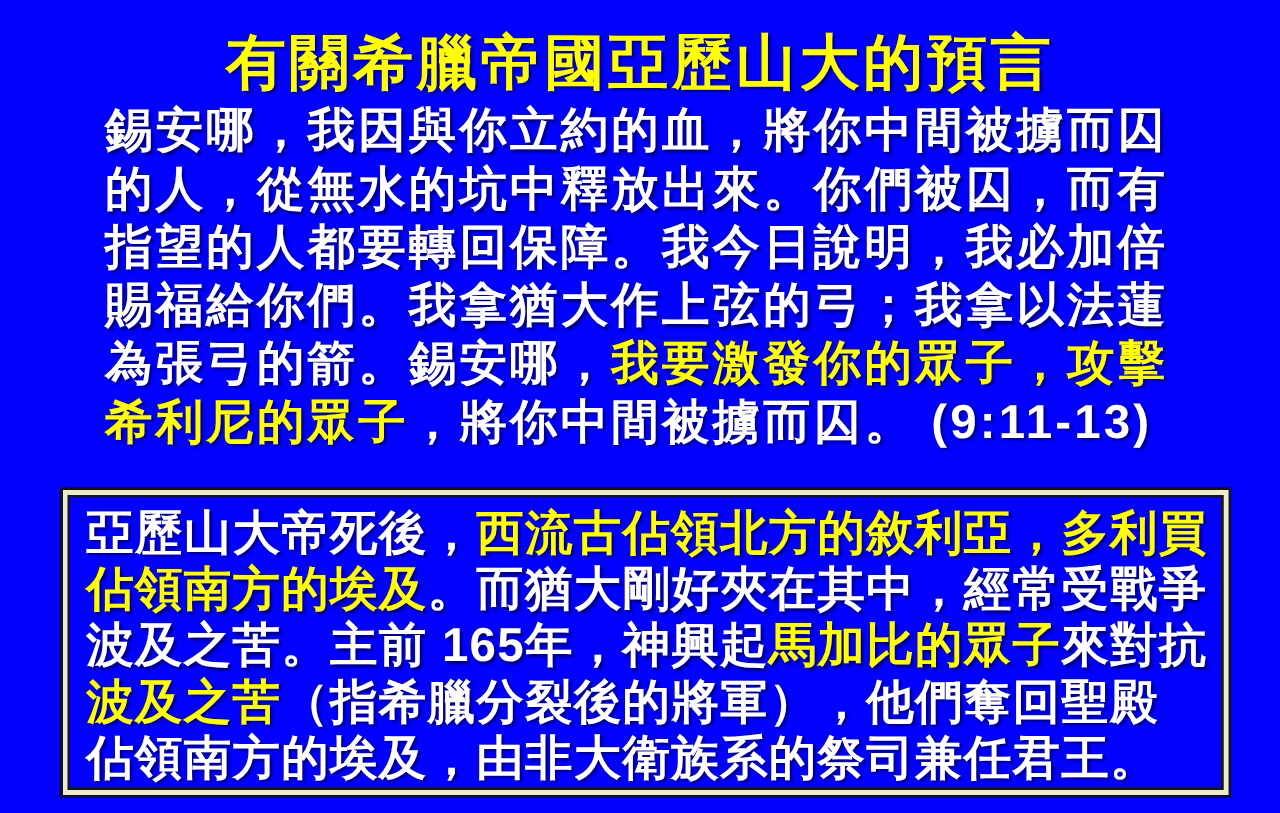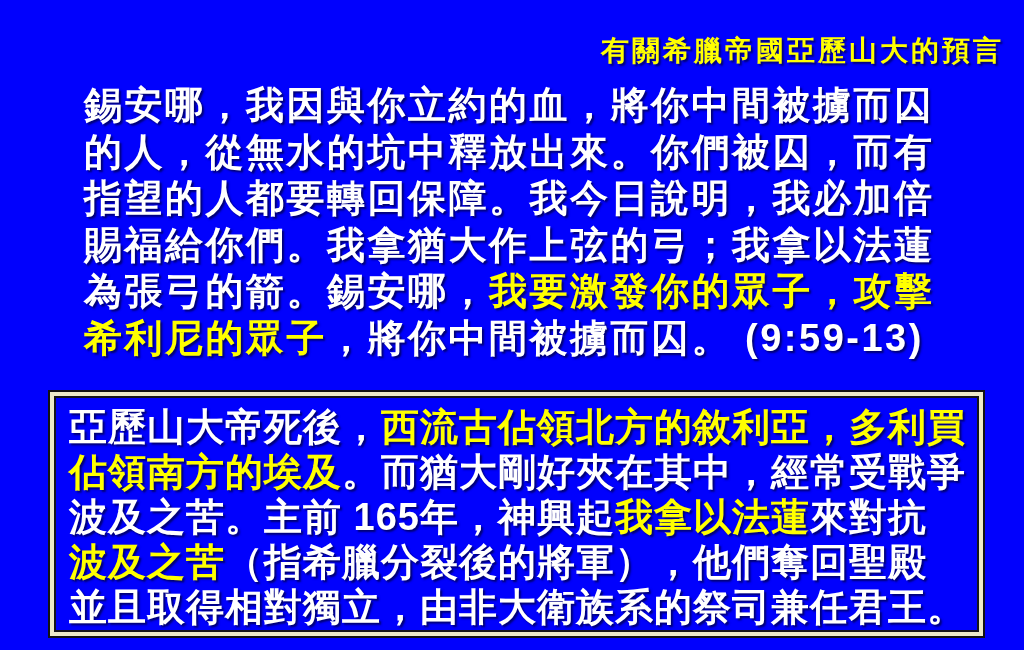--- a/index.html
+++ b/index.html
@@ -14,22 +14,22 @@
     font-family: "Liberation Sans", "DejaVu Sans", sans-serif;
     font-weight: bold;
     position: relative;
   }
   .slide {
     position: absolute;
     inset: 0;
   }
   .title {
     margin: 26px 20px 0 20px;
-    text-align: right;
-    font-size: 28px;
+    text-align: center;
+    font-size: 48px;
     line-height: 50px;
     letter-spacing: 3px;
     color: #ffff00;
     text-shadow: 2px 2px 2px rgba(0,0,0,0.55);
   }
   .scripture {
     margin: 6px 0 0 84px;
     width: 860px;
     font-size: 38px;
     line-height: 46.5px;
@@ -67,23 +67,23 @@
 
 <div class="slide">
 
   <h1 class="title">有關希臘帝國亞歷山大的預言</h1>
 
   <p class="scripture"><span class="seg-white">錫安哪，我因與你立約的血，將你中間被擄而囚
 的人，從無水的坑中釋放出來。你們被囚，而有
 指望的人都要轉回保障。我今日說明，我必加倍
 賜福給你們。我拿猶大作上弦的弓；我拿以法蓮
 為張弓的箭。錫安哪，</span><span class="seg-yellow">我要激發你的眾子，攻擊
-希利尼的眾子</span><span class="seg-white">，將你中間被擄而囚。 </span><span class="seg-white">(9:59-13)</span></p>
+希利尼的眾子</span><span class="seg-white">，將你中間被擄而囚。 </span><span class="seg-white">(9:11-13)</span></p>
 
   <div class="note-box">
     <p class="note-text"><span class="seg-white">亞歷山大帝死後，</span><span class="seg-yellow">西流古佔領北方的敘利亞，多利買
 佔領南方的埃及</span><span class="seg-white">。而猶大剛好夾在其中，經常受戰爭
-波及之苦。主前 165年，神興起</span><span class="seg-yellow">我拿以法蓮</span><span class="seg-white">來對抗
+波及之苦。主前 165年，神興起</span><span class="seg-yellow">馬加比的眾子</span><span class="seg-white">來對抗
 </span><span class="seg-yellow">波及之苦</span><span class="seg-white">（指希臘分裂後的將軍），他們奪回聖殿
-並且取得相對獨立，由非大衛族系的祭司兼任君王。</span></p>
+佔領南方的埃及，由非大衛族系的祭司兼任君王。</span></p>
   </div>
 
 </div>
 
 </body></html>

